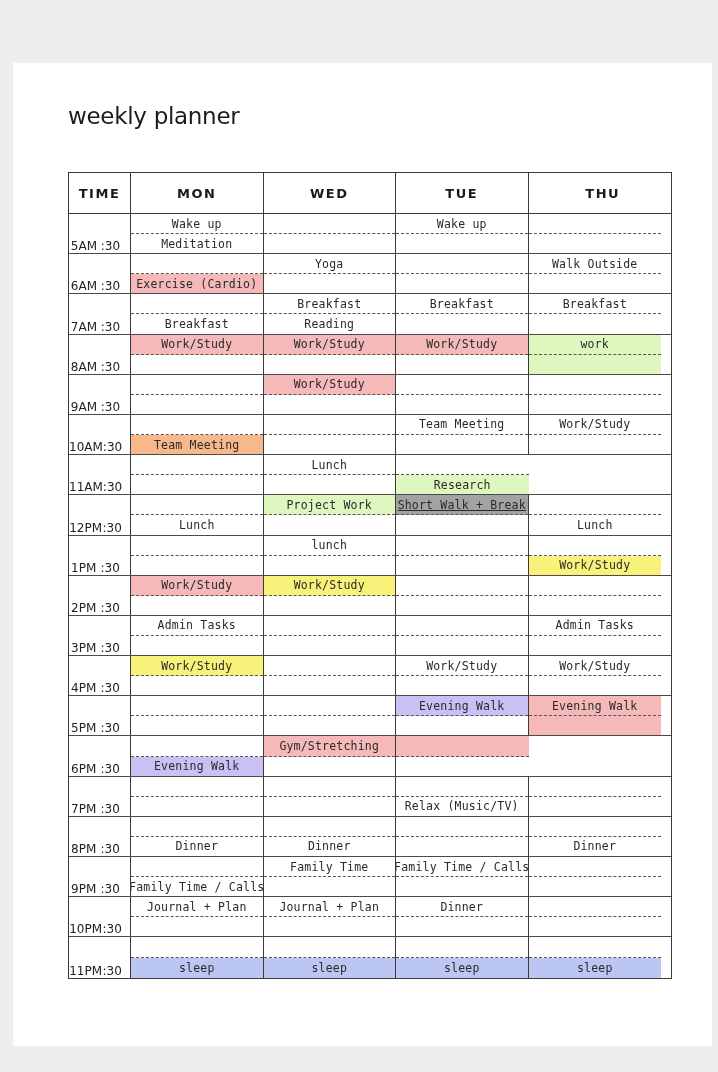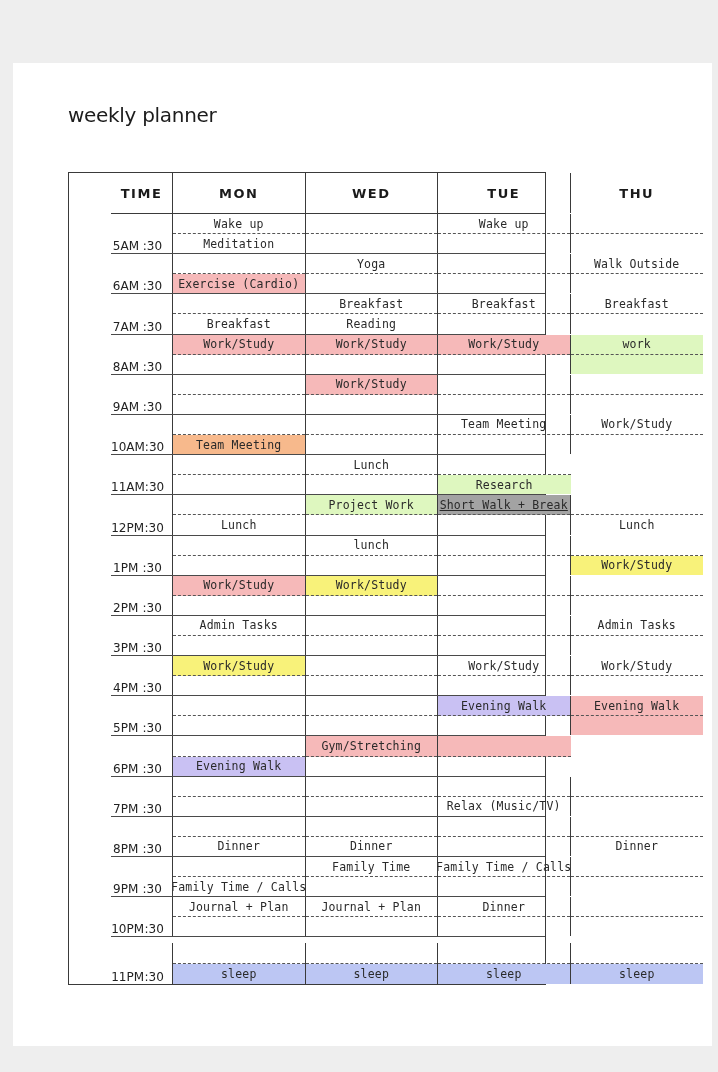--- a/index.html
+++ b/index.html
@@ -4,38 +4,38 @@
 <style>
   html, body { margin:0; padding:0; }
   body {
     width:718px; height:1072px; background:#eeeeee; position:relative; overflow:hidden;
     font-family:"DejaVu Sans", sans-serif;
   }
   .page {
     position:absolute; left:13px; top:63px; width:699px; height:983px; background:#ffffff;
   }
   .title {
-    position:absolute; left:55px; top:40px; font-size:20px; color:#1c1c1c;
+    position:absolute; left:55px; top:40px; font-size:23px; color:#1c1c1c;
     font-family:"DejaVu Sans", sans-serif; letter-spacing:-0.3px;
   }
   .grid {
-    position:absolute; left:55px; top:109px; width:478px;
-    border:1.5px solid #3a3a3a; box-sizing:border-box;padding-left:42px;
+    position:absolute; left:55px; top:109px; width:604px;
+    border:1.5px solid #3a3a3a; box-sizing:border-box;
   }
   .hdr { display:flex; height:41px; border-bottom:1.5px solid #3a3a3a; box-sizing:border-box; }
   .hdr div {
     display:flex; align-items:center; justify-content:center;
     font-family:"DejaVu Sans", sans-serif; font-weight:bold; font-size:13px; letter-spacing:1.5px; color:#1a1a1a;
     border-right:1.2px solid #3a3a3a; box-sizing:border-box;
   }
-  .hdr div:last-child { border-right:none; }
+  .hdr div:last-child { border-right:none;margin-left:8px; }
   .c-time { width:62px; flex:none; }
   .c-day { width:132.5px; flex:none; }
   .hour { display:flex; height:40.2px; border-bottom:1.3px solid #4a4a4a; box-sizing:border-box; }
-  .hour:last-child { border-bottom:none;margin-top:6px; }
+  .hour:last-child { border-bottom:none; }
   .tcell {
     width:62px; flex:none; border-right:1.2px solid #3a3a3a; box-sizing:border-box;
     display:flex; flex-direction:row; justify-content:space-around; align-items:flex-end;
     padding-right:8px; font-size:12px; color:#222; font-family:"DejaVu Sans", sans-serif;
   }
   .dcell {
     width:132.5px; flex:none; border-right:1.2px solid #3a3a3a; box-sizing:border-box;
     display:flex; flex-direction:column;
   }
   .dcell:last-child { border-right:none; }

